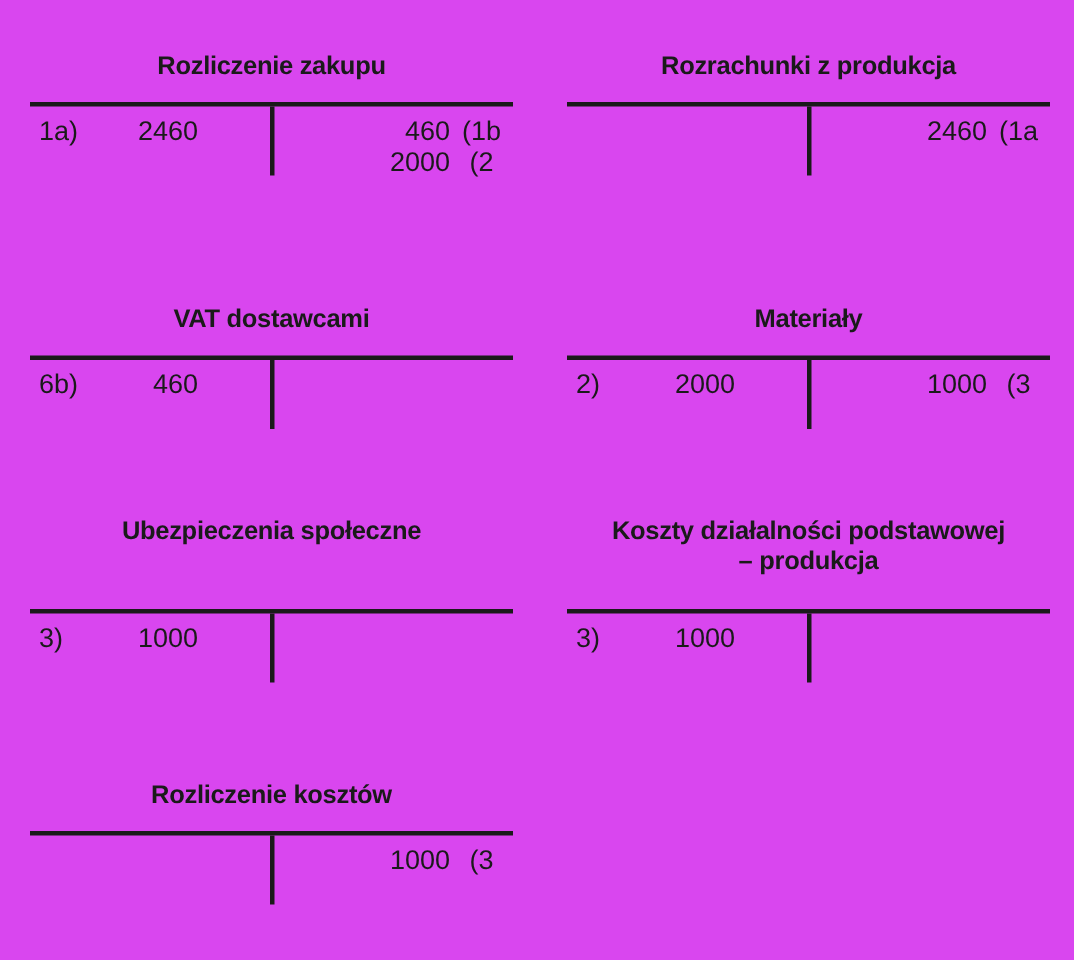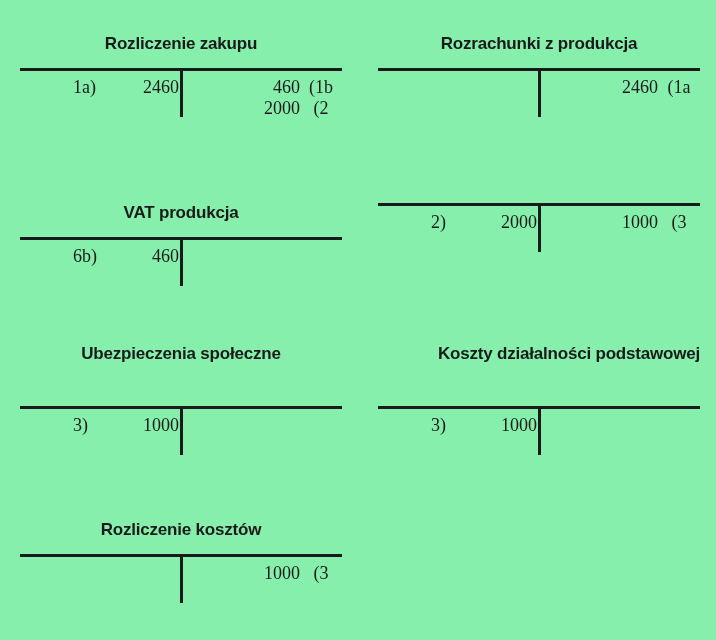--- a/index.html
+++ b/index.html
@@ -9,21 +9,21 @@
   body {
     width: 716px;
     height: 640px;
     background: #ffffff;
     font-family: "Liberation Sans", sans-serif;
   }
   .figure {
     position: relative;
     width: 716px;
     height: 640px;
-    background: #86efac;
+    background: #d946ef;
     overflow: hidden;
   }
   .taccount {
     position: absolute;
     width: 322px;
     color: #1a1a1a;
   }
   .t-title {
     font-weight: bold;
     font-size: 17px;
@@ -48,25 +48,24 @@
     height: 46px;
     background: #1a1a1a;
   }
   .t-side {
     width: 50%;
     padding-top: 6px;
     box-sizing: border-box;
   }
   .entry {
     display: flex;
-    font-family: Liberation Serif, serif;
+    font-family: Liberation Sans, sans-serif;
     font-size: 18px;
     line-height: 21px;
     white-space: nowrap;
-    margin-left: 47px;
   }
   .t-debit .ref {
     width: 36px;
     padding-left: 6px;
     flex: none;
   }
   .t-debit .amt {
     width: 70px;
     text-align: right;
     flex: none;
@@ -126,35 +125,38 @@
         <div class="entry">
           <span class="amt">2460</span>
           <span class="ref">(1a</span>
         </div>
       </div>
     </div>
   </div>
 
   <div class="taccount" style="left:20px; top:203px;">
     <div class="t-title" style="height:34px;">
-      <div>VAT produkcja</div>
+      <div>VAT dostawcami</div>
     </div>
     <div class="t-body">
       <div class="t-stem"></div>
       <div class="t-side t-debit">
         <div class="entry">
           <span class="ref">6b)</span>
           <span class="amt">460</span>
         </div>
       </div>
       <div class="t-side t-credit"></div>
     </div>
   </div>
 
   <div class="taccount" style="left:378px; top:203px;">
+    <div class="t-title" style="height:34px;">
+      <div>Materiały</div>
+    </div>
     <div class="t-body">
       <div class="t-stem"></div>
       <div class="t-side t-debit">
         <div class="entry">
           <span class="ref">2)</span>
           <span class="amt">2000</span>
         </div>
       </div>
       <div class="t-side t-credit">
         <div class="entry">
@@ -175,22 +177,23 @@
         <div class="entry">
           <span class="ref">3)</span>
           <span class="amt">1000</span>
         </div>
       </div>
       <div class="t-side t-credit"></div>
     </div>
   </div>
 
   <div class="taccount" style="left:378px; top:344px;">
-    <div class="t-title" style="height:62px;text-align:right;">
+    <div class="t-title" style="height:62px;">
       <div>Koszty działalności podstawowej</div>
+      <div>– produkcja</div>
     </div>
     <div class="t-body">
       <div class="t-stem"></div>
       <div class="t-side t-debit">
         <div class="entry">
           <span class="ref">3)</span>
           <span class="amt">1000</span>
         </div>
       </div>
       <div class="t-side t-credit"></div>

